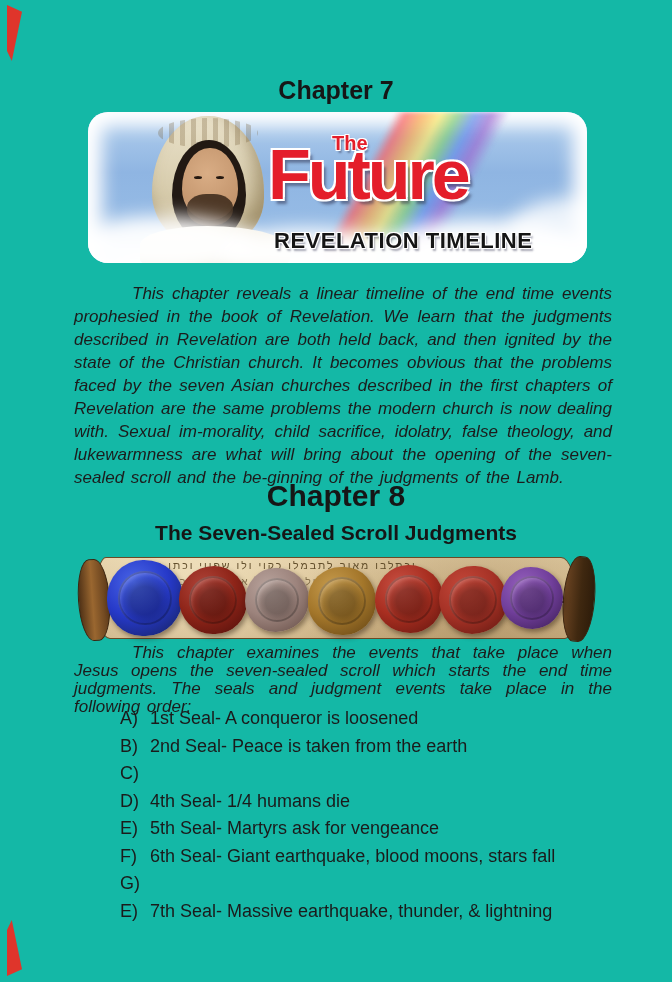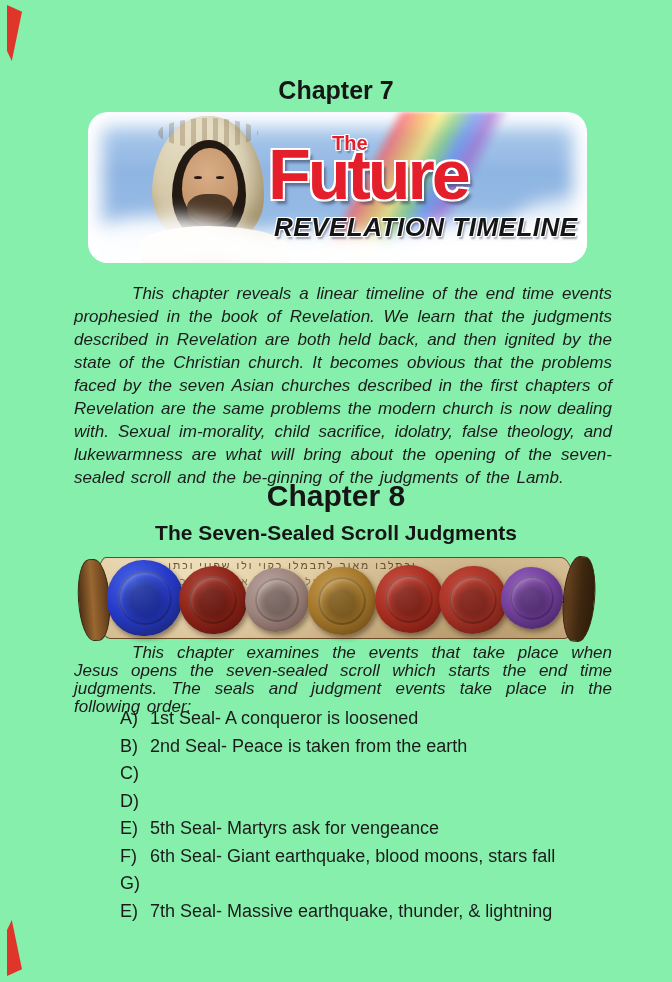--- a/index.html
+++ b/index.html
@@ -1,17 +1,17 @@
 <!DOCTYPE html>
 <html><head>
 <meta charset="utf-8">
 <style>
   html,body{margin:0;padding:0;background:#ffffff;}
   body{width:672px;height:982px;position:relative;font-family:"Liberation Sans",sans-serif;color:#1d1d1d;overflow:hidden;}
-  .page{position:absolute;inset:0;background:#86efac;}
+  .page{position:absolute;inset:0;background:#14b8a6;}
 
   
   .corner-mark{position:absolute;left:7px;width:15px;height:56px;background:#df352b;}
   .corner-mark.top{top:5px;clip-path:polygon(0 0,100% 12%,32% 100%,0 82%);}
   .corner-mark.bottom{top:920px;clip-path:polygon(0 18%,32% 0,100% 88%,0 100%);}
 
   
   .h-center{position:absolute;left:0;right:0;text-align:center;font-weight:bold;color:#161616;}
   .ch7-heading{top:76px;font-size:25px;}
   .ch8-heading{top:479px;font-size:30px;}
@@ -43,22 +43,22 @@
   .eye{position:absolute;width:8px;height:3px;border-radius:50%;background:#241810;}
   .eye.l{left:70px;top:60px;}  .eye.r{left:92px;top:60px;}
   .beard{position:absolute;left:63px;top:78px;width:46px;height:32px;border-radius:42% 42% 50% 50%;background:#43301f;opacity:.92;}
   .robe{position:absolute;left:16px;top:110px;width:150px;height:42px;border-radius:45% 55% 20% 20%;
         background:linear-gradient(#f6f2e6,#ded7c3);}
 
   .the-label{position:absolute;left:244px;top:20px;font-size:20px;font-weight:bold;color:#e41e2a;
         text-shadow:-1px -1px 0 #fff,1px -1px 0 #fff,-1px 1px 0 #fff,1px 1px 0 #fff,2px 3px 2px rgba(40,40,70,.45);}
   .future-title{position:absolute;left:180px;top:28px;font-size:70px;line-height:1;font-weight:800;letter-spacing:-3px;color:#e41e2a;
         text-shadow:-2px -2px 0 #fff,2px -2px 0 #fff,-2px 2px 0 #fff,2px 2px 0 #fff,4px 5px 3px rgba(40,40,70,.5);}
-  .banner-subtitle{position:absolute;left:186px;top:100px;font-size:26px;font-weight:bold;letter-spacing:.5px;color:#151515;
-        text-shadow:-1px -1px 0 #fff,1px -1px 0 #fff,-1px 1px 0 #fff,1px 1px 0 #fff,2px 3px 2px rgba(40,40,70,.4);font-style:italic;}
+  .banner-subtitle{position:absolute;left:186px;top:116px;font-size:22px;font-weight:bold;letter-spacing:.5px;color:#151515;
+        text-shadow:-1px -1px 0 #fff,1px -1px 0 #fff,-1px 1px 0 #fff,1px 1px 0 #fff,2px 3px 2px rgba(40,40,70,.4);}
 
   
   .para{position:absolute;left:74px;width:538px;font-style:italic;font-size:17px;line-height:23px;
         text-align:justify;text-indent:58px;color:#1c1c1c;word-spacing:2px;}
   .para1{top:282px;}
   .para2{top:644px;line-height:18px;}
 
   
   .scroll{position:absolute;left:78px;top:552px;width:517px;height:92px;}
   .parchment{position:absolute;left:18px;top:5px;right:18px;bottom:5px;border:1.5px solid #6b4a26;
@@ -161,20 +161,21 @@
       </div>
     <div class="seal-item">
       <span class="lbl">B)</span>
       <span class="txt">2nd Seal- Peace is taken from the earth</span>
       </div>
     <div class="seal-item">
       <span class="lbl">C)</span>
       </div>
     <div class="seal-item">
       <span class="lbl">D)</span>
+      <span class="txt">4th Seal- 1/4 humans die</span>
       </div>
     <div class="seal-item">
       <span class="lbl">E)</span>
       <span class="txt">5th Seal- Martyrs ask for vengeance</span>
       </div>
     <div class="seal-item">
       <span class="lbl">F)</span>
       <span class="txt">6th Seal- Giant earthquake, blood moons, stars fall</span>
       </div>
     <div class="seal-item">

